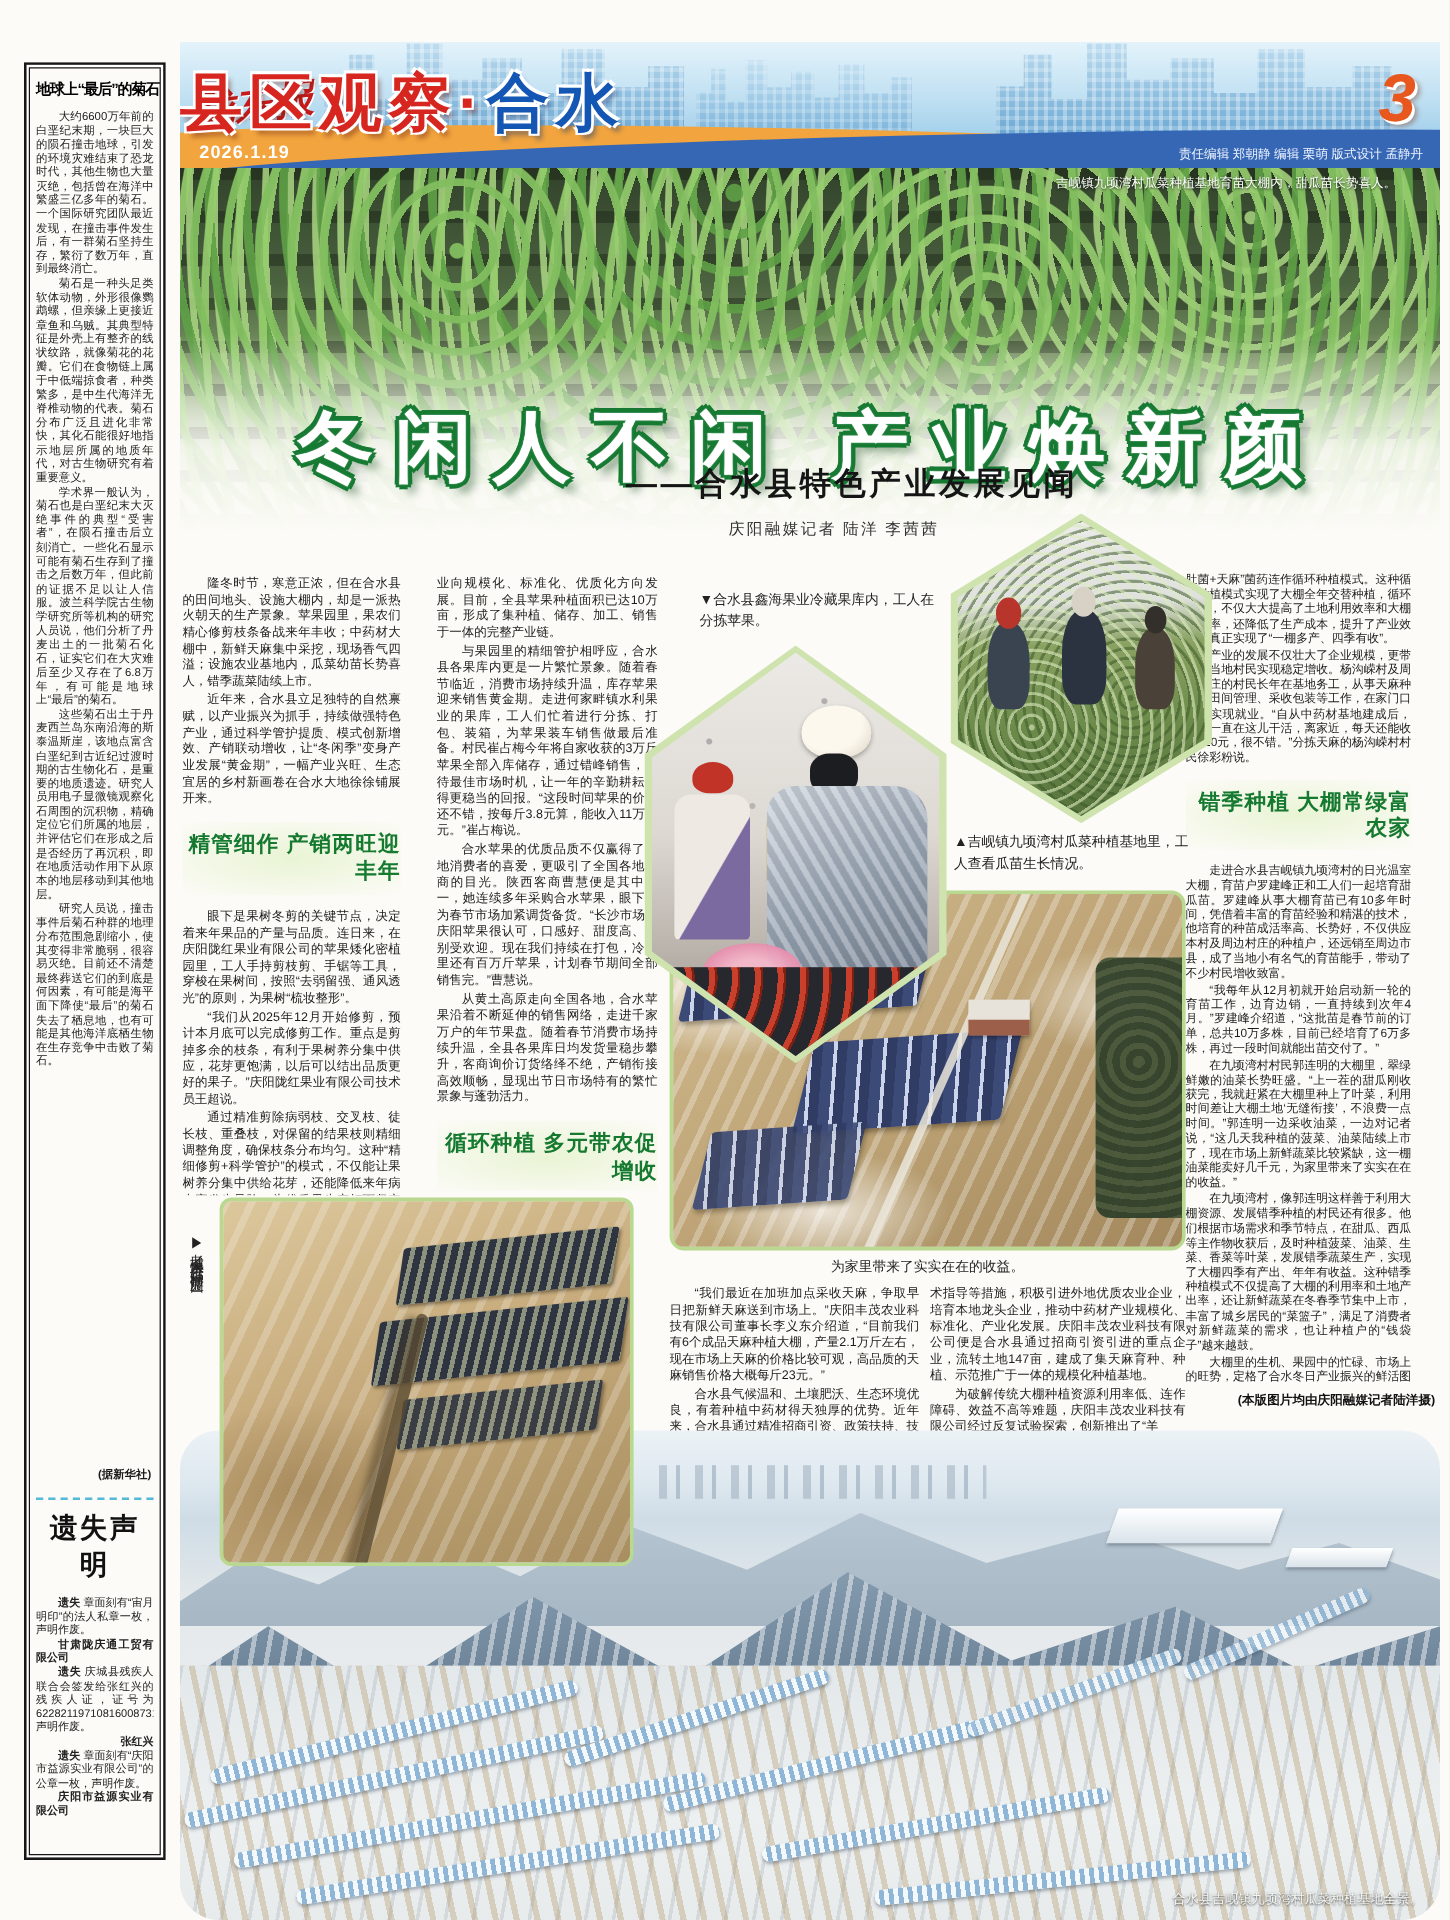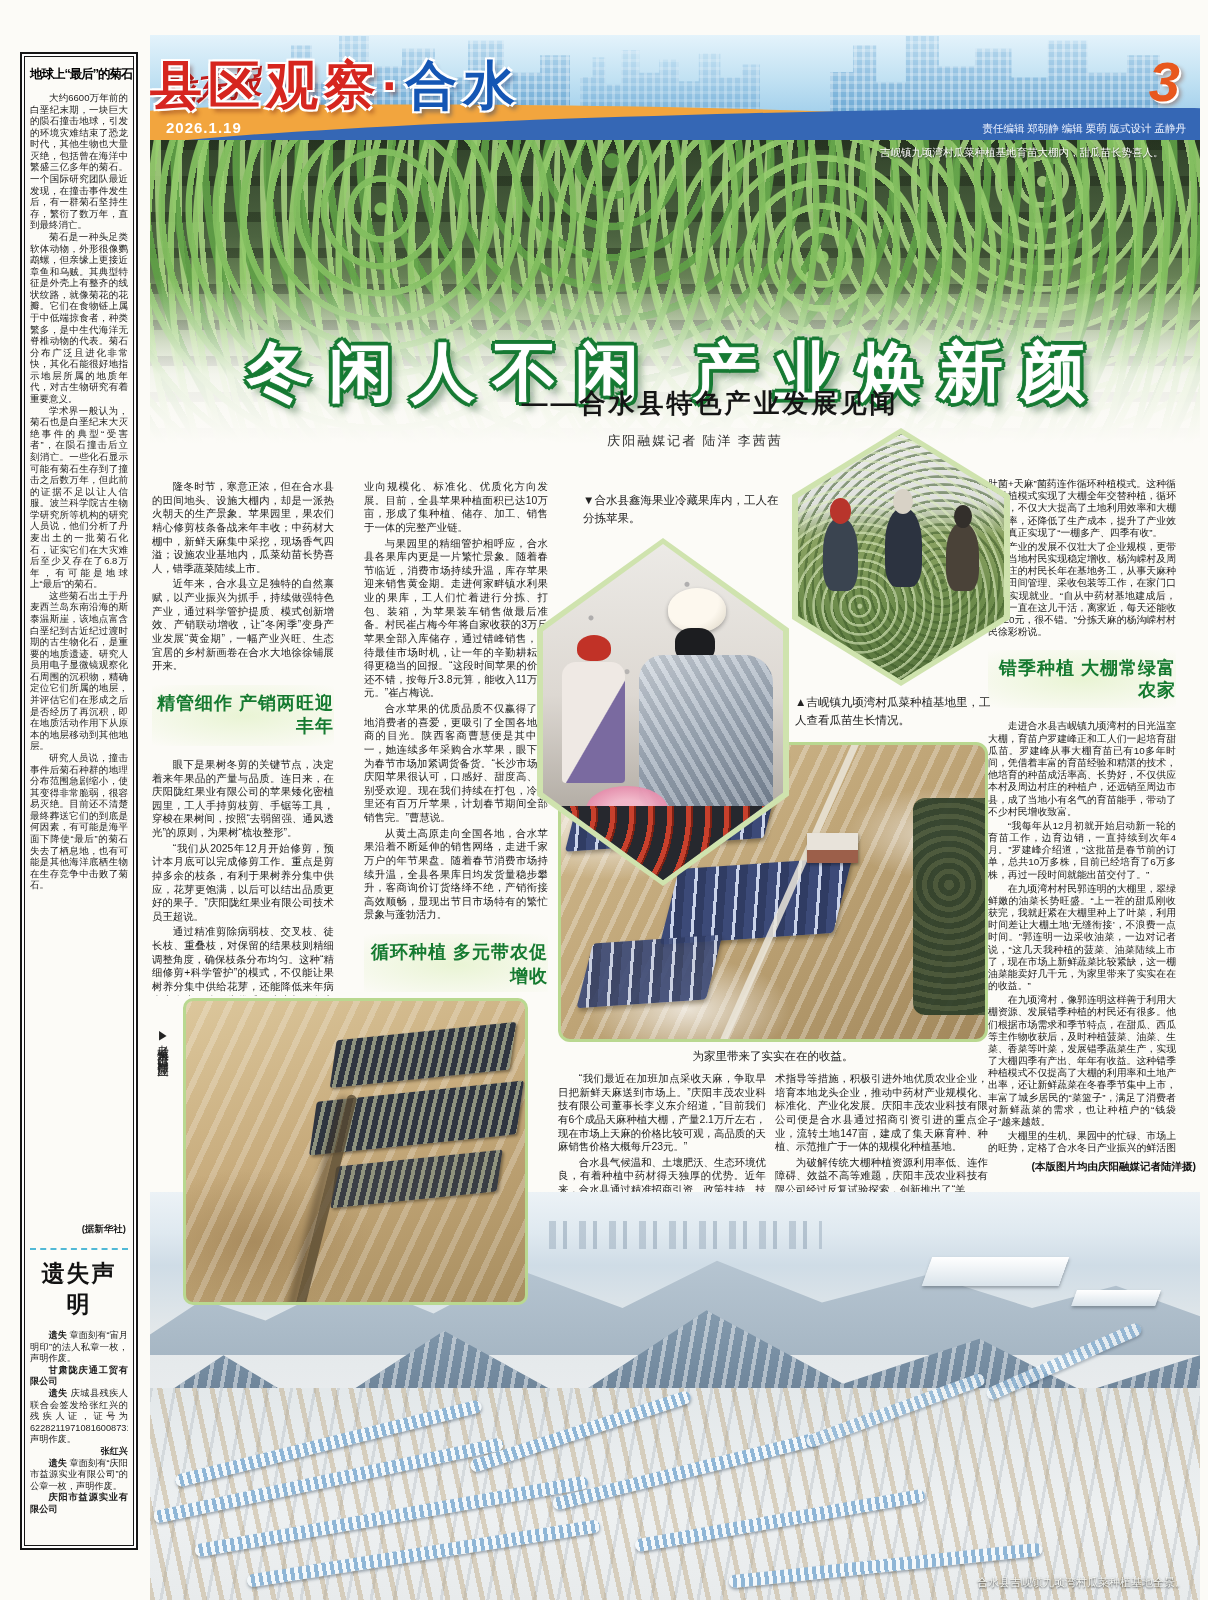--- a/index.html
+++ b/index.html
@@ -151,21 +151,21 @@
                            radial-gradient(ellipse 50% 35% at 20% 80%,rgba(160,130,85,.7),rgba(0,0,0,0) 70%),
                            linear-gradient(160deg,#dcc79c 0%,#c7ab7c 45%,#a88e60 100%);}
   .ghd{position:absolute;background:repeating-linear-gradient(95deg,#2f3540 0 6px,#8d927e 6px 10px);
        transform:skewX(-14deg) rotate(-6deg);border-radius:3px;box-shadow:2px 2px 3px rgba(30,25,10,.45);}
   .ghd.d1{right:4%;top:10%;width:52%;height:16%;}
   .ghd.d2{right:2%;top:30%;width:60%;height:18%;}
   .ghd.d3{right:8%;top:52%;width:48%;height:14%;opacity:.92;}
   .photoD .gully{position:absolute;left:38%;top:30%;width:10px;height:90%;background:rgba(90,75,50,.8);transform:rotate(14deg);border-radius:5px;box-shadow:-8px 4px 6px rgba(70,55,35,.5);}
 
   .photoE{position:absolute;left:150px;top:1192px;width:1050px;height:408px;z-index:1;overflow:hidden;
-          background:linear-gradient(180deg,#ecf2f6 0%,#dfe9f0 10%,#cfdce6 18%,#e3e8ea 34%,#eceef0 60%,#e6e9ea 100%);}
+          background:linear-gradient(180deg,#ecf2f6 0%,#dfe9f0 10%,#cfdce6 18%,#e3e8ea 34%,#eceef0 60%,#e6e9ea 100%);border-radius:32px;}
   .mts-far{position:absolute;left:0;top:6%;width:100%;height:34%;opacity:.95;
           background:linear-gradient(180deg,#bdcbd7 0%,#a3b4c2 100%);
           clip-path:polygon(0 85%,5% 60%,11% 75%,19% 45%,27% 70%,35% 38%,45% 66%,54% 32%,64% 62%,74% 42%,84% 66%,92% 50%,100% 72%,100% 100%,0 100%);}
   .mts-near{position:absolute;left:0;top:16%;width:100%;height:50%;
           background:linear-gradient(180deg,#93a9ba 0%,#748ba0 55%,#5f7386 100%);
           background-image:repeating-linear-gradient(100deg,rgba(255,255,255,.45) 0 4px,rgba(0,0,0,0) 4px 13px),
                            linear-gradient(180deg,#93a9ba 0%,#748ba0 55%,#5f7386 100%);
           clip-path:polygon(0 72%,7% 48%,16% 76%,28% 36%,40% 70%,53% 26%,66% 62%,79% 40%,89% 66%,100% 48%,100% 100%,0 100%);}
   .skyline{position:absolute;left:38%;top:7%;width:26%;height:7%;opacity:.55;
           background:repeating-linear-gradient(90deg,#9eafbf 0 7px,rgba(0,0,0,0) 7px 14px,#8fa2b4 14px 18px,rgba(0,0,0,0) 18px 30px);}

